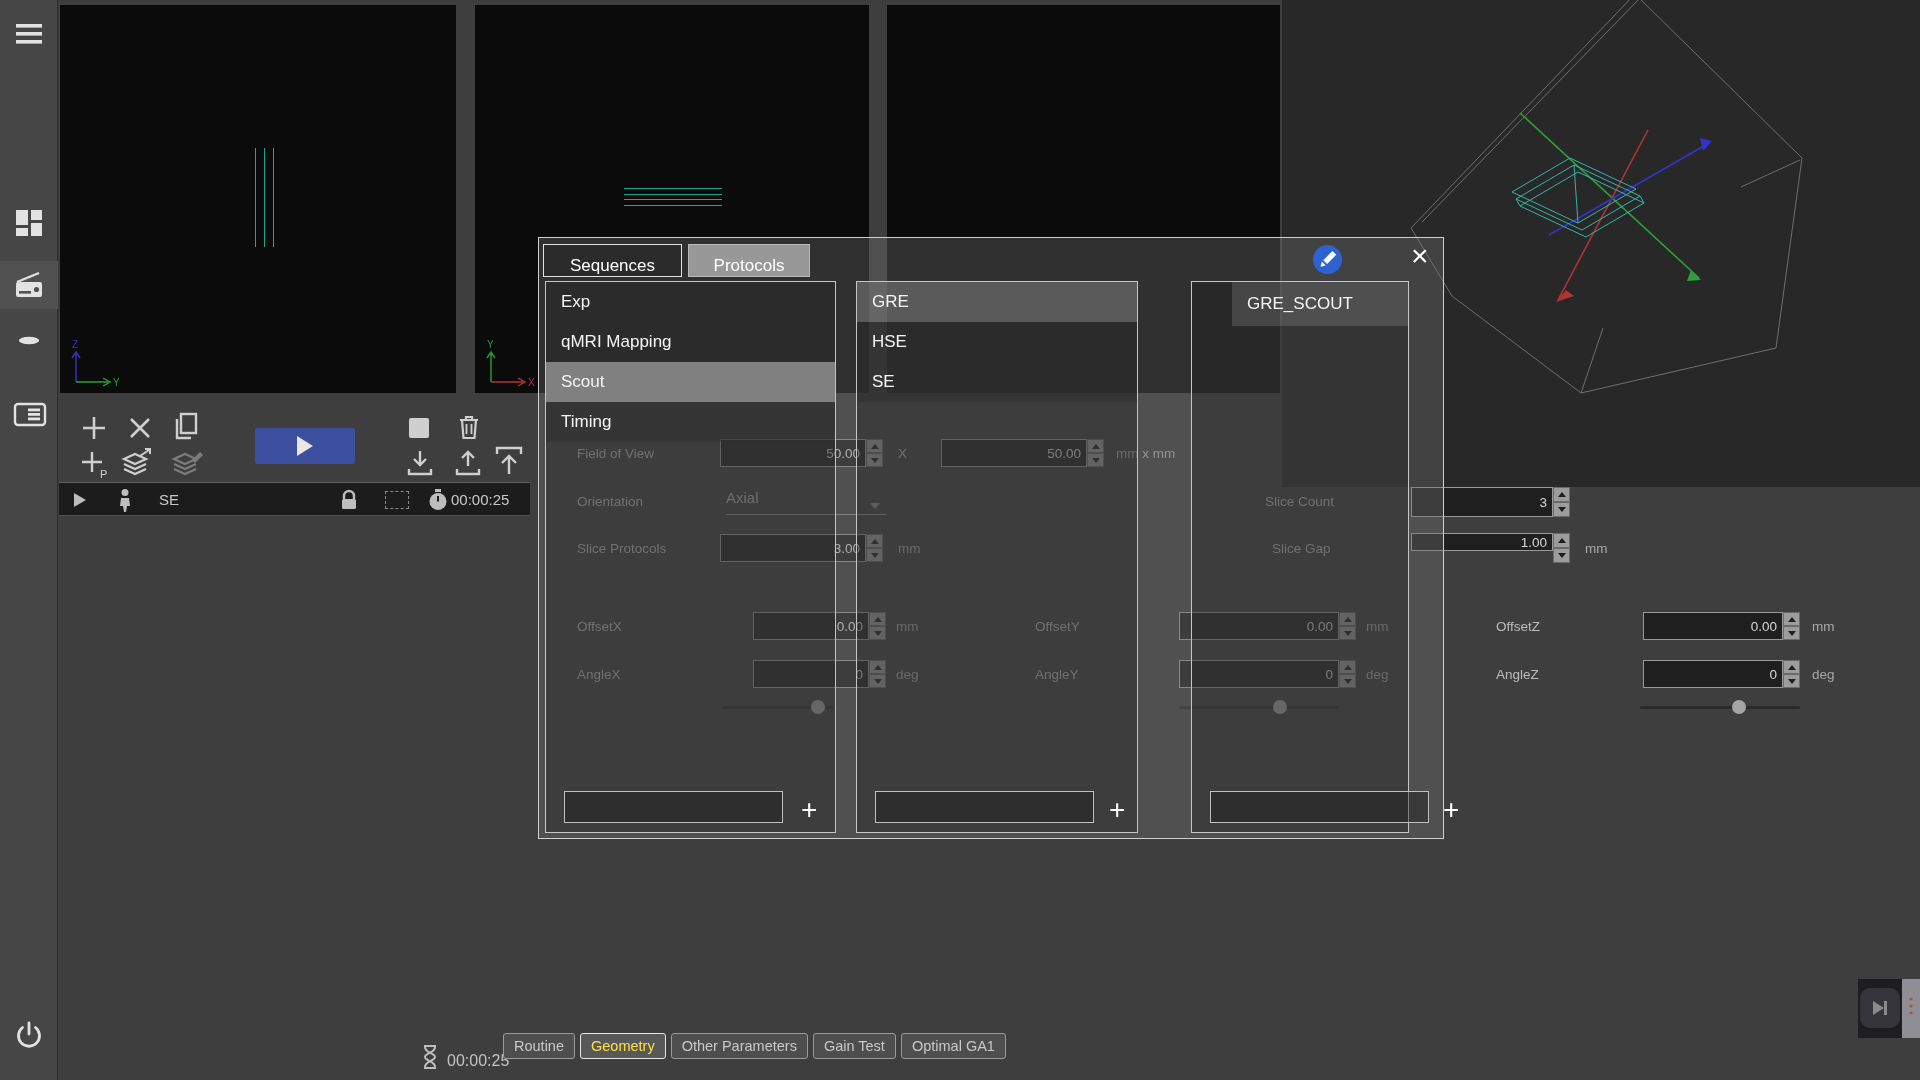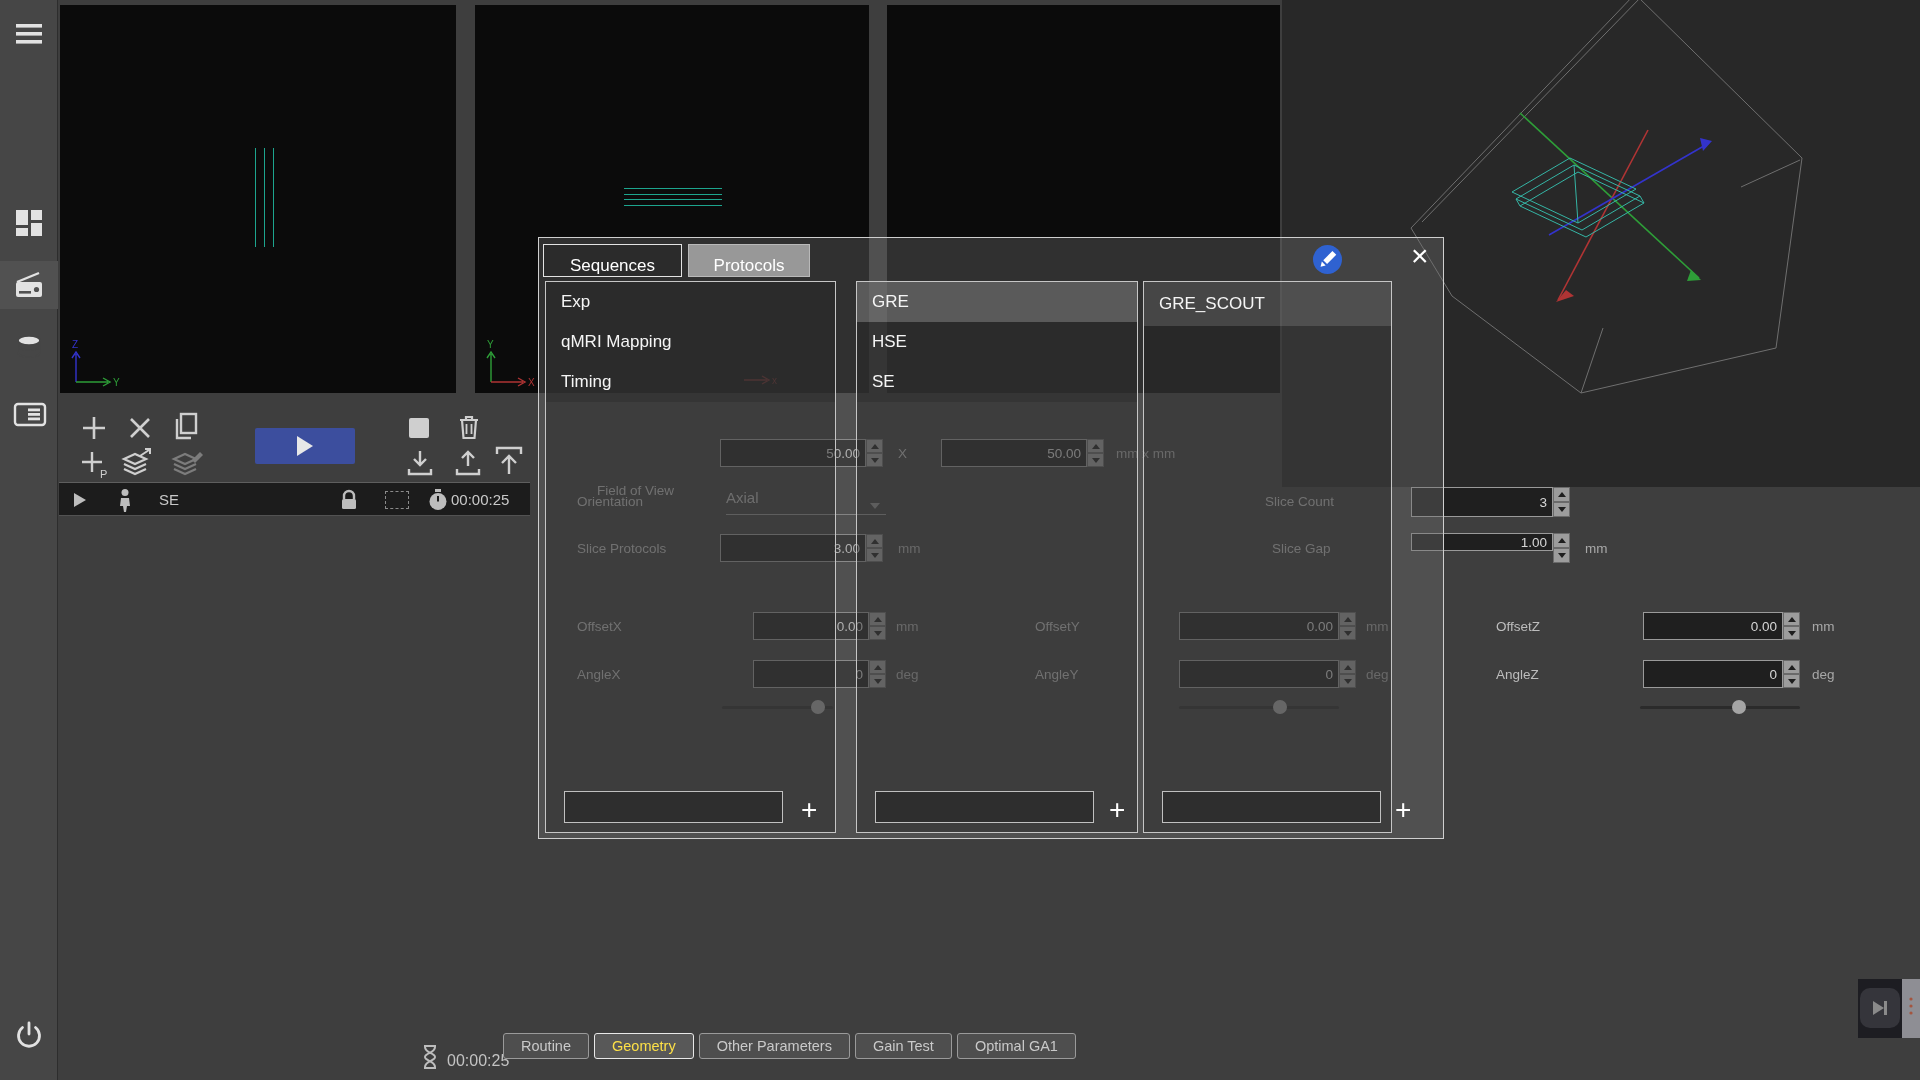--- a/index.html
+++ b/index.html
@@ -51,21 +51,21 @@
   .ditem{height:40px;line-height:40px;padding-left:15px;font-size:17px;color:#f5f5f5;background:rgba(45,45,45,0.5);cursor:pointer;white-space:nowrap;overflow:hidden;}
   .ditem.sel{background:#808080;}
   .ditem.hov{background:rgba(150,150,150,0.45);}
   .ditem.lit{background:rgba(150,150,150,0.28);height:44px;line-height:44px;}
   .dadd-inp{position:absolute;bottom:9px;left:18px;height:32px;background:rgba(25,25,25,0.4);border:1px solid #c0c0c0;color:#eee;font-size:14px;padding:0 6px;outline:none;}
   .dadd-btn{position:absolute;bottom:7px;color:#fff;font-size:28px;font-weight:300;background:none;border:none;cursor:pointer;line-height:1;}
   #edit-btn{position:absolute;left:774px;top:7px;width:29px;height:29px;border-radius:50%;background:#2f62d1;border:none;cursor:pointer;padding:0;}
   #close-btn{position:absolute;left:866px;top:2px;background:none;border:none;color:#fff;font-size:30px;cursor:pointer;line-height:1;}
 
   
-  .ftab{height:26px;padding:0 17px;background:#4e4e4e;border:1px solid #9a9a9a;border-radius:3px;color:#c9c9c9;font-size:14.5px;display:flex;align-items:center;cursor:pointer;white-space:nowrap;}
+  .ftab{height:26px;padding:0 10px;background:#4e4e4e;border:1px solid #9a9a9a;border-radius:3px;color:#c9c9c9;font-size:14.5px;display:flex;align-items:center;cursor:pointer;white-space:nowrap;}
   .ftab.sel{background:#585858;border-color:#e8e8e8;color:#fde047;}
   #footer-tabs{left:503px;top:1033px;display:flex;gap:5px;}
   #footer-time{left:447px;top:1052px;color:#c3c3c3;font-size:16px;}
 
   
   #corner-panel{left:1858px;top:979px;width:44px;height:59px;background:#1d1d22;}
   #corner-strip{left:1902px;top:979px;width:18px;height:59px;background:#8e8e94;}
   #corner-btn{position:absolute;left:2px;top:9px;width:40px;height:40px;border-radius:10px;background:#35353b;border:none;cursor:pointer;padding:0;}
 </style>
 </head>
@@ -282,21 +282,21 @@
     </svg>
   <div class="abs" style="left:326px;top:8px;width:24px;height:18px;border:1.6px dashed #8a8a8a;"></div>
   <svg class="abs" style="left:368px;top:5px;" width="22" height="24" viewBox="0 0 22 24">
       <rect x="8" y="1" width="6" height="3" fill="#bdbdbd"></rect>
       <circle cx="11" cy="13.5" r="8.5" fill="#bdbdbd"></circle>
       <path d="M11 13.5 V8" stroke="#1c1c1c" stroke-width="2"></path>
     </svg>
   <span class="abs txt" style="left:392px;top:8px;">00:00:25</span>
 </div>
 
-<span class="lbl" style="left:597px;top:453px;margin-top:37px;">Field of View</span>
+<span class="lbl" style="left:577px;top:453px;">Field of View</span>
 <div class="inp" style="left:720px;top:439px;width:146px;height:28px;">
     <span>50.00</span>
   </div>
 <div class="spin" style="left:866px;top:439px;height:28px;">
     <span class="up">
       <i></i>
     </span>
     <span class="dn">
       <i></i>
     </span>
@@ -465,34 +465,35 @@
           <rect x="12" y="5" width="5.4" height="13"></rect>
           <path d="M12 20 l2.7 4.5 2.7-4.5z"></path>
         </g>
       </svg>
   </button>
   <button id="close-btn">×</button>
 
   <div class="dpanel" style="left:6px;width:291px;">
     <div class="ditem">Exp</div>
     <div class="ditem">qMRI Mapping</div>
+    <div class="ditem sel">Scout</div>
     <div class="ditem">Timing</div>
     <input class="dadd-inp" style="width: 219px;">
     <button class="dadd-btn" style="left:249px;">+</button>
   </div>
 
   <div class="dpanel" style="left:317px;width:282px;">
     <div class="ditem hov">GRE</div>
     <div class="ditem">HSE</div>
     <div class="ditem">SE</div>
     <input class="dadd-inp" style="width: 219px;">
     <button class="dadd-btn" style="left:246px;">+</button>
   </div>
 
-  <div class="dpanel" style="left:604px;width:249px;">
+  <div class="dpanel" style="left:652px;width:218px;padding-left:40px;">
     <div class="ditem lit">GRE_SCOUT</div>
     <input class="dadd-inp" style="width: 219px;">
     <button class="dadd-btn" style="left:245px;">+</button>
   </div>
 </div>
 
 <svg class="abs" style="left:421px;top:1044px;" width="18" height="26" viewBox="0 0 18 26">
   <g fill="none" stroke="#bdbdbd" stroke-width="2">
       <path d="M3 2 h12"></path>
       <path d="M3 24 h12"></path>

